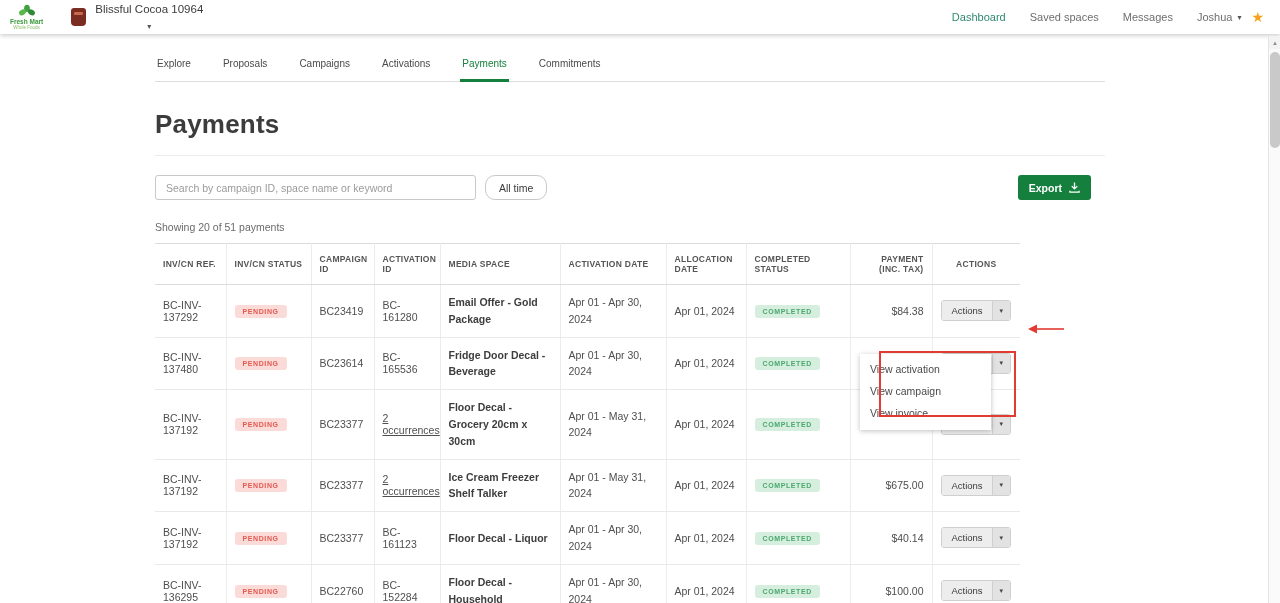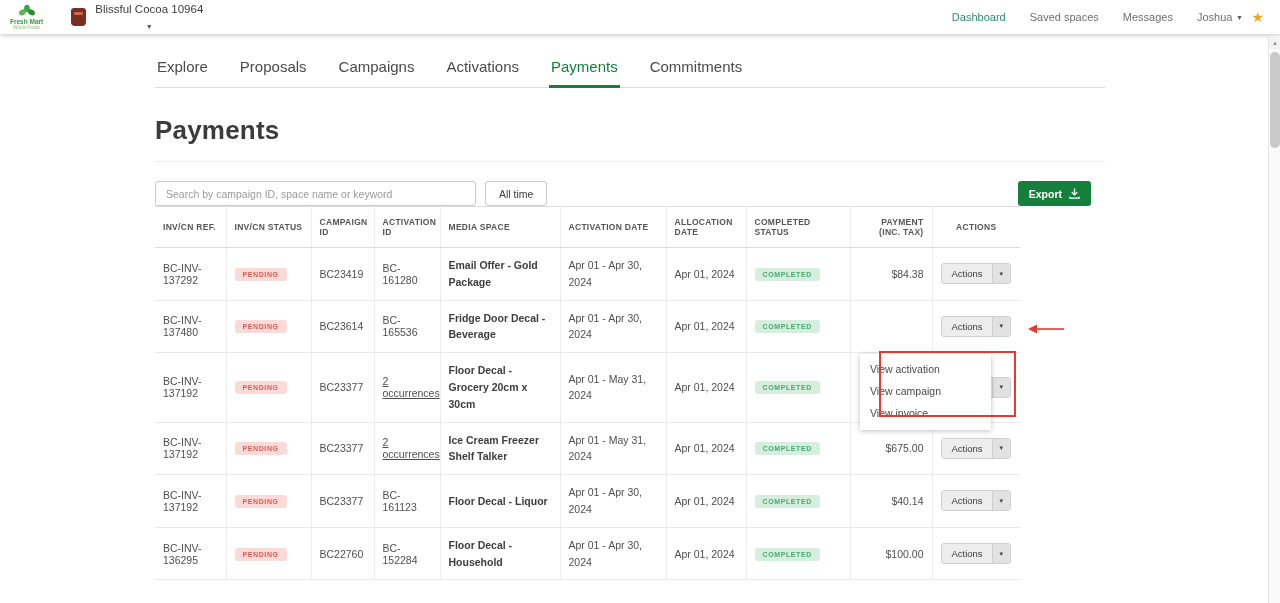--- a/index.html
+++ b/index.html
@@ -27,32 +27,32 @@
   
   .scrollbar { position:absolute; right:0; top:36px; width:12px; height:567px; background:#fafafa;
     border-left:1px solid #e4e4e4; z-index:60; }
   .sb-up { width:12px; height:13px; display:flex; align-items:center; justify-content:center;
     font-size:6px; color:#8a8a8a; background:#f3f3f3; }
   .sb-thumb { position:absolute; top:16px; left:1px; width:10px; height:96px; background:#c9c9c9; border-radius:5px; }
 
   
   .content { position:absolute; top:34px; left:0; width:1280px; }
   .tabs { display:flex; gap:28px; margin:24px 0 0 155px; width:950px; border-bottom:1px solid #ddd; }
-  .tab { font-size:15px; color:#4a4a4a; padding:0 2px 12px 2px; cursor:pointer; position:relative; }
+  .tab { font-size:10px; color:#4a4a4a; padding:0 2px 12px 2px; cursor:pointer; position:relative; }
   .tab.active { color:var(--accent-green); }
   .tab.active::after { content:""; position:absolute; left:0; right:0; bottom:-1px; height:3px; background:var(--accent-green); }
 
   .page-title { margin:27px 0 0 155px; font-size:26px; font-weight:bold; color:#3c3c3c; letter-spacing:.2px; }
   .title-divider { margin:15px 0 0 155px; width:950px; border-top:1px solid #ececec; }
 
   .toolbar { margin:19px 0 0 155px; width:936px; display:flex; align-items:center; }
   .search-input { width:321px; height:25px; border:1px solid #c9c9c9; border-radius:3px; padding:0 10px;
     font-size:10.5px; color:#333; font-family:"Liberation Sans", sans-serif; outline:none; }
   .search-input::placeholder { color:#9b9b9b; }
-  .time-btn { margin-left:9px; height:25px; padding:3px 13px; border:1px solid #c9c9c9; border-radius:3px;
+  .time-btn { margin-left:9px; height:25px; padding:3px 13px; border:1px solid #c9c9c9; border-radius:10px;
     background:#fff; font-size:10.5px; color:#3c3c3c; cursor:pointer; font-family:"Liberation Sans", sans-serif; }
   .export-btn { margin-left:auto; height:25px; padding:0 11px; background:var(--accent-green); color:#fff;
     border:none; border-radius:3px; font-size:10.5px; font-weight:bold; display:flex; align-items:center; gap:7px;
     cursor:pointer; font-family:"Liberation Sans", sans-serif; }
 
   .summary { margin:21px 0 10px 155px; font-size:10.5px; color:#6b6b6b; }
 
   
   table { margin-left:155px; width:865px; border-collapse:collapse; table-layout:fixed; }
   thead th { border-top:1px solid #dcdcdc; border-bottom:1px solid #dcdcdc; padding:10px 8px;
@@ -130,20 +130,21 @@
     <button class="time-btn">All time</button>
     <button class="export-btn">
       <span>Export</span>
       <svg width="11" height="11" viewBox="0 0 12 12">
         <path d="M6 0.5 V7 M3 4.5 L6 7.5 L9 4.5" stroke="#fff" stroke-width="1.4" fill="none"></path>
         <path d="M1 9.5 V11 H11 V9.5" stroke="#fff" stroke-width="1.4" fill="none"></path>
       </svg>
     </button>
   </div>
 
+  <div class="summary">Showing 20 of 51 payments</div>
 
   <table>
     <colgroup>
       <col style="width:71px">
         <col style="width:85px">
         <col style="width:63px">
         <col style="width:66px">
       <col style="width:120px">
         <col style="width:106px">
         <col style="width:80px">

